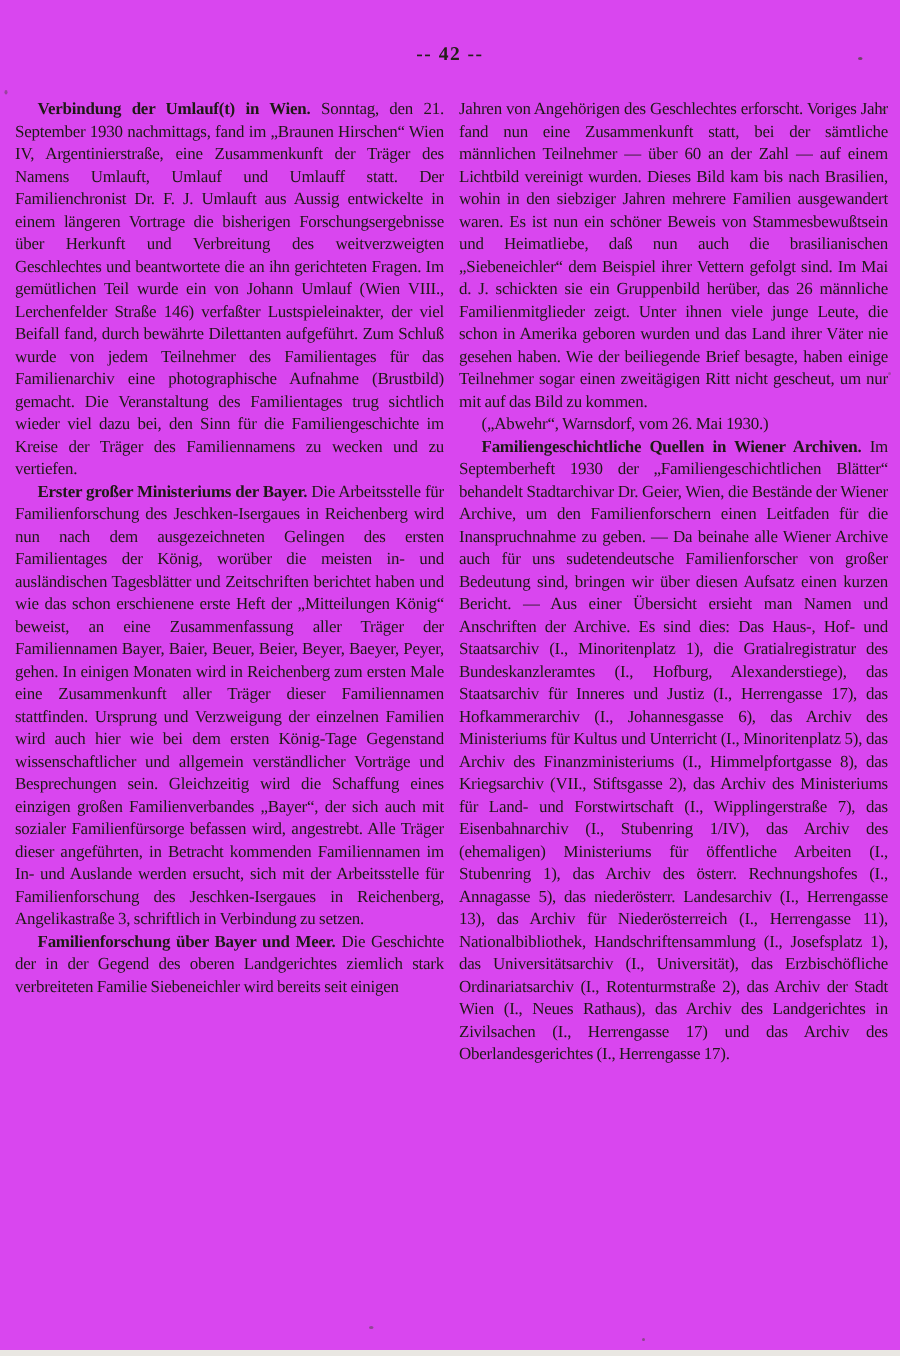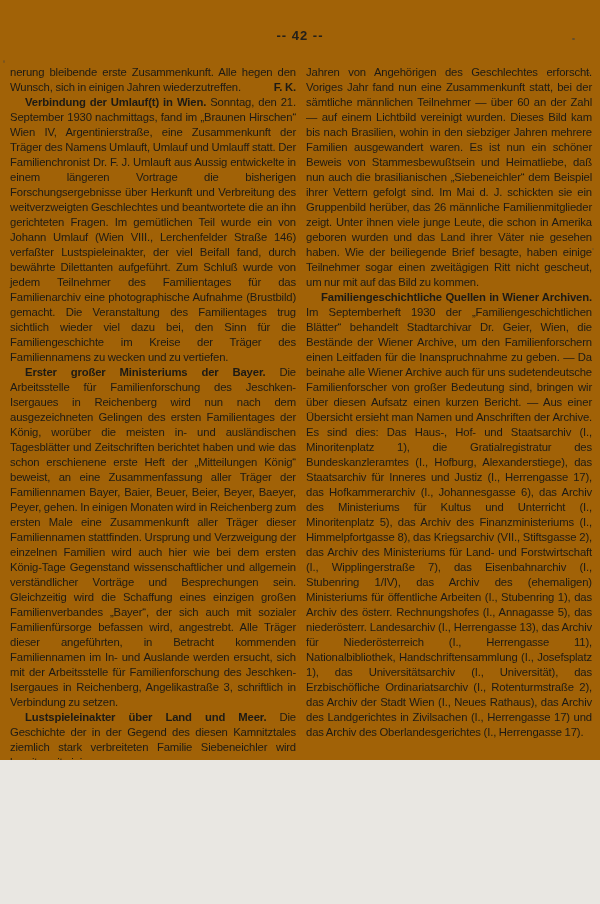--- a/index.html
+++ b/index.html
@@ -3,24 +3,24 @@
 <meta charset="utf-8">
 <style>
   html, body {
     margin: 0;
     padding: 0;
     background: #e9e7e2;
   }
   .page {
     position: relative;
     width: 600px;
-    height: 760px;
-    background: #a16207;
+    height: 900px;
+    background: #d946ef;
     overflow: hidden;
-    font-family: Liberation Sans, sans-serif;
+    font-family: Liberation Serif, serif;
     color: #1d1a15;
   }
   .page-header {
     text-align: center;
     padding-top: 28px;
     font-size: 13px;
     font-weight: bold;
     letter-spacing: 1px;
     color: #24201a;
   }
@@ -71,35 +71,35 @@
 </head>
 <body>
 
 <div class="page">
 
   <div class="page-header">-- 42 --</div>
 
   <div class="columns">
 
     <div class="col">
-      <p><span>nerung bleibende erste Zusammenkunft. Alle hegen den Wunsch, sich in einigen Jahren wiederzutreffen.</span><span class="signature">F. K.</span></p>
 
       <p class="para-indent"><span class="runin-heading">Verbindung der Umlauf(t) in Wien.</span>
         <span>Sonntag, den 21. September 1930 nachmittags, fand im „Braunen Hirschen“ Wien IV, Argentinierstraße, eine Zusammenkunft der Träger des Namens Umlauft, Umlauf und Umlauff statt. Der Familienchronist Dr. F. J. Umlauft aus Aussig entwickelte in einem längeren Vortrage die bisherigen Forschungsergebnisse über Herkunft und Verbreitung des weitverzweigten Geschlechtes und beantwortete die an ihn gerichteten Fragen. Im gemütlichen Teil wurde ein von Johann Umlauf (Wien VIII., Lerchenfelder Straße 146) verfaßter Lustspieleinakter, der viel Beifall fand, durch bewährte Dilettanten aufgeführt. Zum Schluß wurde von jedem Teilnehmer des Familientages für das Familienarchiv eine photographische Aufnahme (Brustbild) gemacht. Die Veranstaltung des Familientages trug sichtlich wieder viel dazu bei, den Sinn für die Familiengeschichte im Kreise der Träger des Familiennamens zu wecken und zu vertiefen.</span></p>
 
       <p class="para-indent"><span class="runin-heading">Erster großer Ministeriums der Bayer.</span>
         <span>Die Arbeitsstelle für Familienforschung des Jeschken-Isergaues in Reichenberg wird nun nach dem ausgezeichneten Gelingen des ersten Familientages der König, worüber die meisten in- und ausländischen Tagesblätter und Zeitschriften berichtet haben und wie das schon erschienene erste Heft der „Mitteilungen König“ beweist, an eine Zusammenfassung aller Träger der Familiennamen Bayer, Baier, Beuer, Beier, Beyer, Baeyer, Peyer, gehen. In einigen Monaten wird in Reichenberg zum ersten Male eine Zusammenkunft aller Träger dieser Familiennamen stattfinden. Ursprung und Verzweigung der einzelnen Familien wird auch hier wie bei dem ersten König-Tage Gegenstand wissenschaftlicher und allgemein verständlicher Vorträge und Besprechungen sein. Gleichzeitig wird die Schaffung eines einzigen großen Familienverbandes „Bayer“, der sich auch mit sozialer Familienfürsorge befassen wird, angestrebt. Alle Träger dieser angeführten, in Betracht kommenden Familiennamen im In- und Auslande werden ersucht, sich mit der Arbeitsstelle für Familienforschung des Jeschken-Isergaues in Reichenberg, Angelikastraße 3, schriftlich in Verbindung zu setzen.</span></p>
 
-      <p class="para-indent"><span class="runin-heading">Lustspieleinakter über Land und Meer.</span>
-        <span>Die Geschichte der in der Gegend des diesen Kamnitztales ziemlich stark verbreiteten Familie Siebeneichler wird bereits seit einigen</span></p>
+      <p class="para-indent"><span class="runin-heading">Familienforschung über Bayer und Meer.</span>
+        <span>Die Geschichte der in der Gegend des oberen Landgerichtes ziemlich stark verbreiteten Familie Siebeneichler wird bereits seit einigen</span></p>
     </div>
 
     <div class="col">
       <p><span>Jahren von Angehörigen des Geschlechtes erforscht. Voriges Jahr fand nun eine Zusammenkunft statt, bei der sämtliche männlichen Teilnehmer — über 60 an der Zahl — auf einem Lichtbild vereinigt wurden. Dieses Bild kam bis nach Brasilien, wohin in den siebziger Jahren mehrere Familien ausgewandert waren. Es ist nun ein schöner Beweis von Stammesbewußtsein und Heimatliebe, daß nun auch die brasilianischen „Siebeneichler“ dem Beispiel ihrer Vettern gefolgt sind. Im Mai d. J. schickten sie ein Gruppenbild herüber, das 26 männliche Familienmitglieder zeigt. Unter ihnen viele junge Leute, die schon in Amerika geboren wurden und das Land ihrer Väter nie gesehen haben. Wie der beiliegende Brief besagte, haben einige Teilnehmer sogar einen zweitägigen Ritt nicht gescheut, um nur mit auf das Bild zu kommen.</span></p>
 
+      <p class="attribution">(„Abwehr“, Warnsdorf, vom 26. Mai 1930.)</p>
 
       <p class="para-indent"><span class="runin-heading">Familiengeschichtliche Quellen in Wiener Archiven.</span>
         <span>Im Septemberheft 1930 der „Familiengeschichtlichen Blätter“ behandelt Stadtarchivar Dr. Geier, Wien, die Bestände der Wiener Archive, um den Familienforschern einen Leitfaden für die Inanspruchnahme zu geben. — Da beinahe alle Wiener Archive auch für uns sudetendeutsche Familienforscher von großer Bedeutung sind, bringen wir über diesen Aufsatz einen kurzen Bericht. — Aus einer Übersicht ersieht man Namen und Anschriften der Archive. Es sind dies: Das Haus-, Hof- und Staatsarchiv (I., Minoritenplatz 1), die Gratialregistratur des Bundeskanzleramtes (I., Hofburg, Alexanderstiege), das Staatsarchiv für Inneres und Justiz (I., Herrengasse 17), das Hofkammerarchiv (I., Johannesgasse 6), das Archiv des Ministeriums für Kultus und Unterricht (I., Minoritenplatz 5), das Archiv des Finanzministeriums (I., Himmelpfortgasse 8), das Kriegsarchiv (VII., Stiftsgasse 2), das Archiv des Ministeriums für Land- und Forstwirtschaft (I., Wipplingerstraße 7), das Eisenbahnarchiv (I., Stubenring 1/IV), das Archiv des (ehemaligen) Ministeriums für öffentliche Arbeiten (I., Stubenring 1), das Archiv des österr. Rechnungshofes (I., Annagasse 5), das niederösterr. Landesarchiv (I., Herrengasse 13), das Archiv für Niederösterreich (I., Herrengasse 11), Nationalbibliothek, Handschriftensammlung (I., Josefsplatz 1), das Universitätsarchiv (I., Universität), das Erzbischöfliche Ordinariatsarchiv (I., Rotenturmstraße 2), das Archiv der Stadt Wien (I., Neues Rathaus), das Archiv des Landgerichtes in Zivilsachen (I., Herrengasse 17) und das Archiv des Oberlandesgerichtes (I., Herrengasse 17).</span></p>
     </div>
 
   </div>
 
   <div class="speck s1"></div>
   <div class="speck s2"></div>
   <div class="speck s3"></div>

